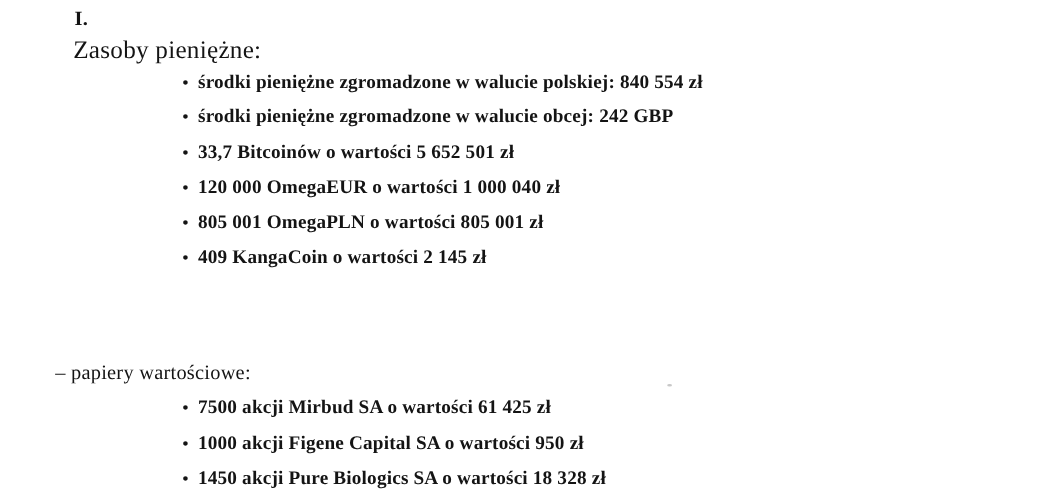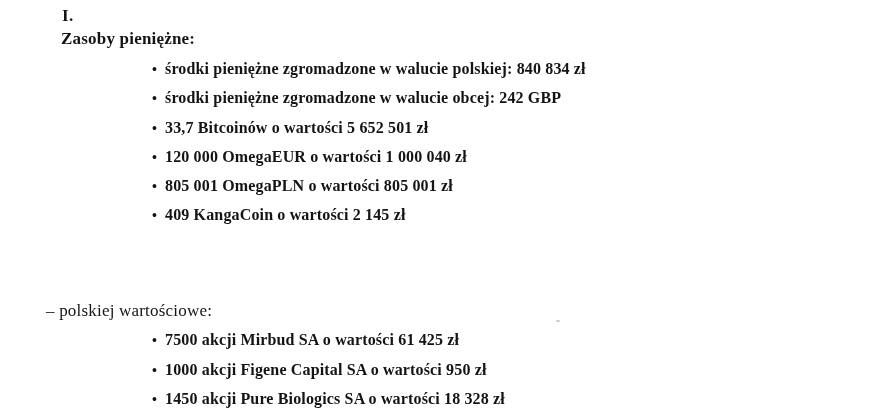--- a/index.html
+++ b/index.html
@@ -18,22 +18,22 @@
   .section-number {
     position: absolute;
     left: 62px; top: 6px;
     font-size: 17px;
     font-weight: 700;
     letter-spacing: 0.3px;
   }
   .intro-line {
     position: absolute;
     left: 61px; top: 29px;
-    font-size: 17px;
-    font-weight: 700;
+    font-size: 21px;
+    font-weight: 400;
     letter-spacing: 0.2px;
     white-space: nowrap;
   }
   .bullet-list {
     position: absolute;
     left: 152px;
     list-style: none;
     white-space: nowrap;
   }
   .cash-list { top: 55px; }
@@ -71,29 +71,29 @@
 </head>
 <body>
 
 <div class="page">
 
   <div class="section-number">I.</div>
 
   <div class="intro-line">Zasoby pieniężne:</div>
 
   <ul class="bullet-list cash-list">
-    <li class="row"><span class="bullet-glyph">•</span><span>środki pieniężne zgromadzone w walucie polskiej: 840 834 zł</span></li>
+    <li class="row"><span class="bullet-glyph">•</span><span>środki pieniężne zgromadzone w walucie polskiej: 840 554 zł</span></li>
     <li class="row"><span class="bullet-glyph">•</span><span>środki pieniężne zgromadzone w walucie obcej: 242 GBP</span></li>
     <li class="row"><span class="bullet-glyph">•</span><span>33,7 Bitcoinów o wartości 5 652 501 zł</span></li>
     <li class="row"><span class="bullet-glyph">•</span><span>120 000 OmegaEUR o wartości 1 000 040 zł</span></li>
     <li class="row"><span class="bullet-glyph">•</span><span>805 001 OmegaPLN o wartości 805 001 zł</span></li>
     <li class="row"><span class="bullet-glyph">•</span><span>409 KangaCoin o wartości 2 145 zł</span></li>
   </ul>
 
-  <div class="group-label">– polskiej wartościowe:</div>
+  <div class="group-label">– papiery wartościowe:</div>
 
   <ul class="bullet-list securities-list">
     <li class="row"><span class="bullet-glyph">•</span><span>7500 akcji Mirbud SA o wartości 61 425 zł</span></li>
     <li class="row"><span class="bullet-glyph">•</span><span>1000 akcji Figene Capital SA o wartości 950 zł</span></li>
     <li class="row"><span class="bullet-glyph">•</span><span>1450 akcji Pure Biologics SA o wartości 18 328 zł</span></li>
   </ul>
 
   <div class="scan-artifact"></div>
 
 </div>

